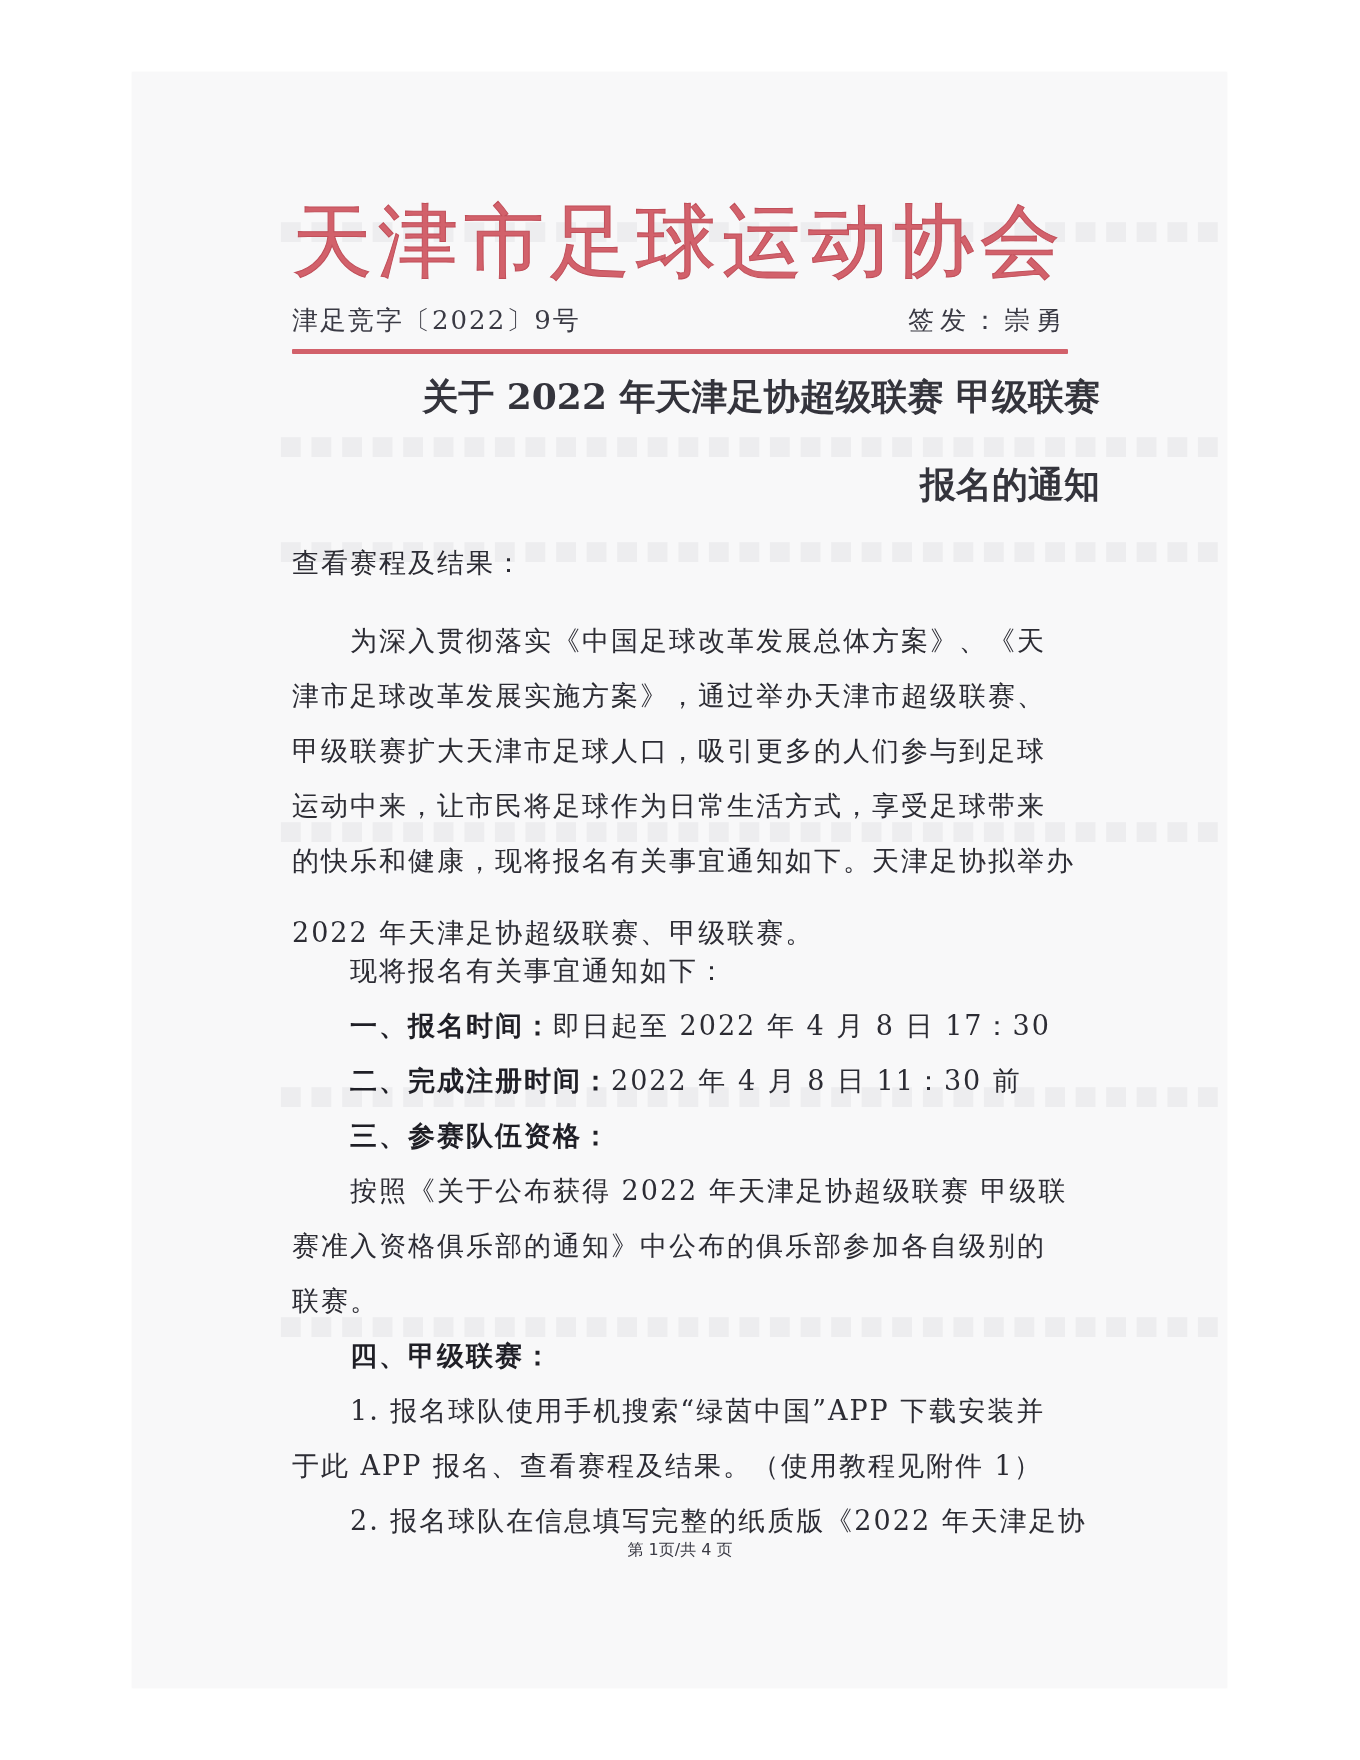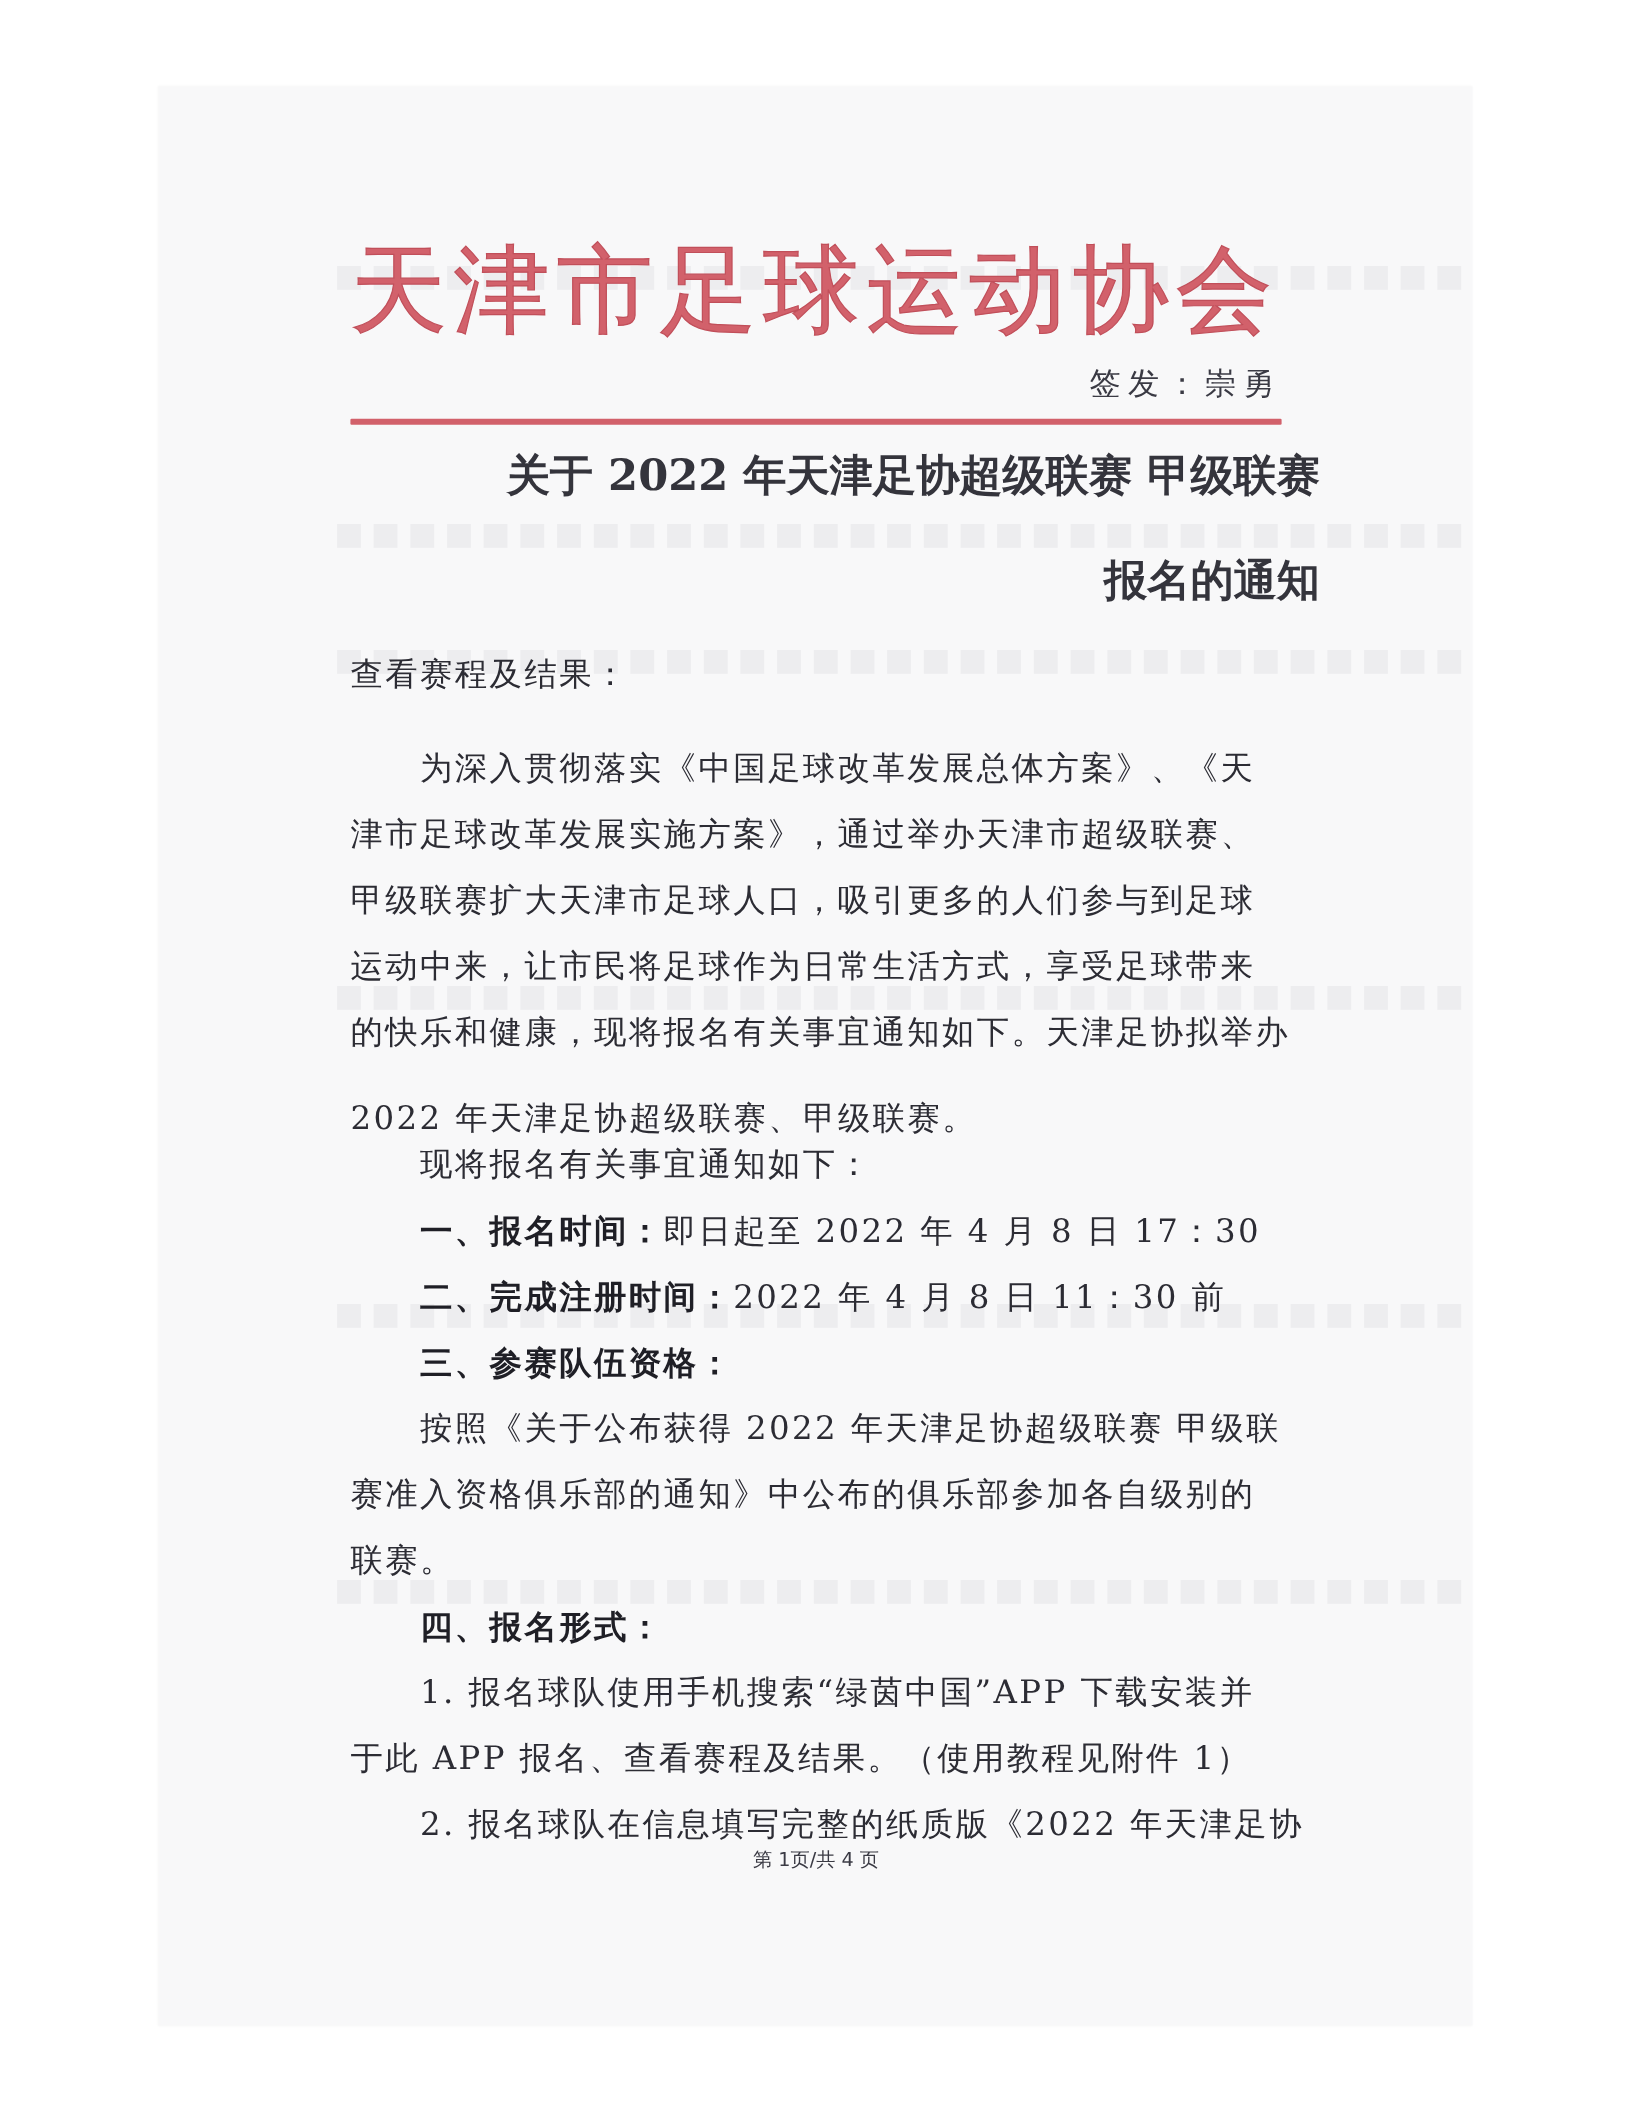--- a/index.html
+++ b/index.html
@@ -100,20 +100,21 @@
 <div class="ghost" style="top:215px">■■■■■■■■■■■■■■■■■■■■■■■■■■■■■■■</div>
 <div class="ghost" style="top:430px">■■■■■■■■■■■■■■■■■■■■■■■■■■■■■■■</div>
 <div class="ghost" style="top:535px">■■■■■■■■■■■■■■■■■■■■■■■■■■■■■■■</div>
 <div class="ghost" style="top:815px">■■■■■■■■■■■■■■■■■■■■■■■■■■■■■■■</div>
 <div class="ghost" style="top:1080px">■■■■■■■■■■■■■■■■■■■■■■■■■■■■■■■</div>
 <div class="ghost" style="top:1310px">■■■■■■■■■■■■■■■■■■■■■■■■■■■■■■■</div>
 
 <div class="org-title">天津市足球运动协会</div>
 
 <div class="docline">
+  <span class="left">津足竞字〔2022〕9号</span>
   <span class="right">签发：崇勇</span>
 </div>
 
 <div class="red-rule"></div>
 
 <div class="notice-title t1">关于 2022 年天津足协超级联赛 甲级联赛</div>
 <div class="notice-title t2">报名的通知</div>
 
 <div class="body-text" style="top:545px">查看赛程及结果：</div>
 
@@ -134,20 +135,20 @@
 </div>
 <div class="body-text indent" style="top:1118px">
   <span class="bold">三、参赛队伍资格：</span>
 </div>
 
 <div class="body-text indent" style="top:1173px">按照《关于公布获得 2022 年天津足协超级联赛 甲级联</div>
 <div class="body-text" style="top:1228px">赛准入资格俱乐部的通知》中公布的俱乐部参加各自级别的</div>
 <div class="body-text" style="top:1283px">联赛。</div>
 
 <div class="body-text indent" style="top:1338px">
-  <span class="bold">四、报名形式：</span>
+  <span class="bold">四、甲级联赛：</span>
 </div>
 
 <div class="body-text indent" style="top:1393px">1. 报名球队使用手机搜索“绿茵中国”APP 下载安装并</div>
 <div class="body-text" style="top:1448px">于此 APP 报名、查看赛程及结果。（使用教程见附件 1）</div>
 <div class="body-text indent" style="top:1503px">2. 报名球队在信息填写完整的纸质版《2022 年天津足协</div>
 
 <div class="footer" style="top:1540px">第 1页/共 4 页</div>
 
 </body></html>

